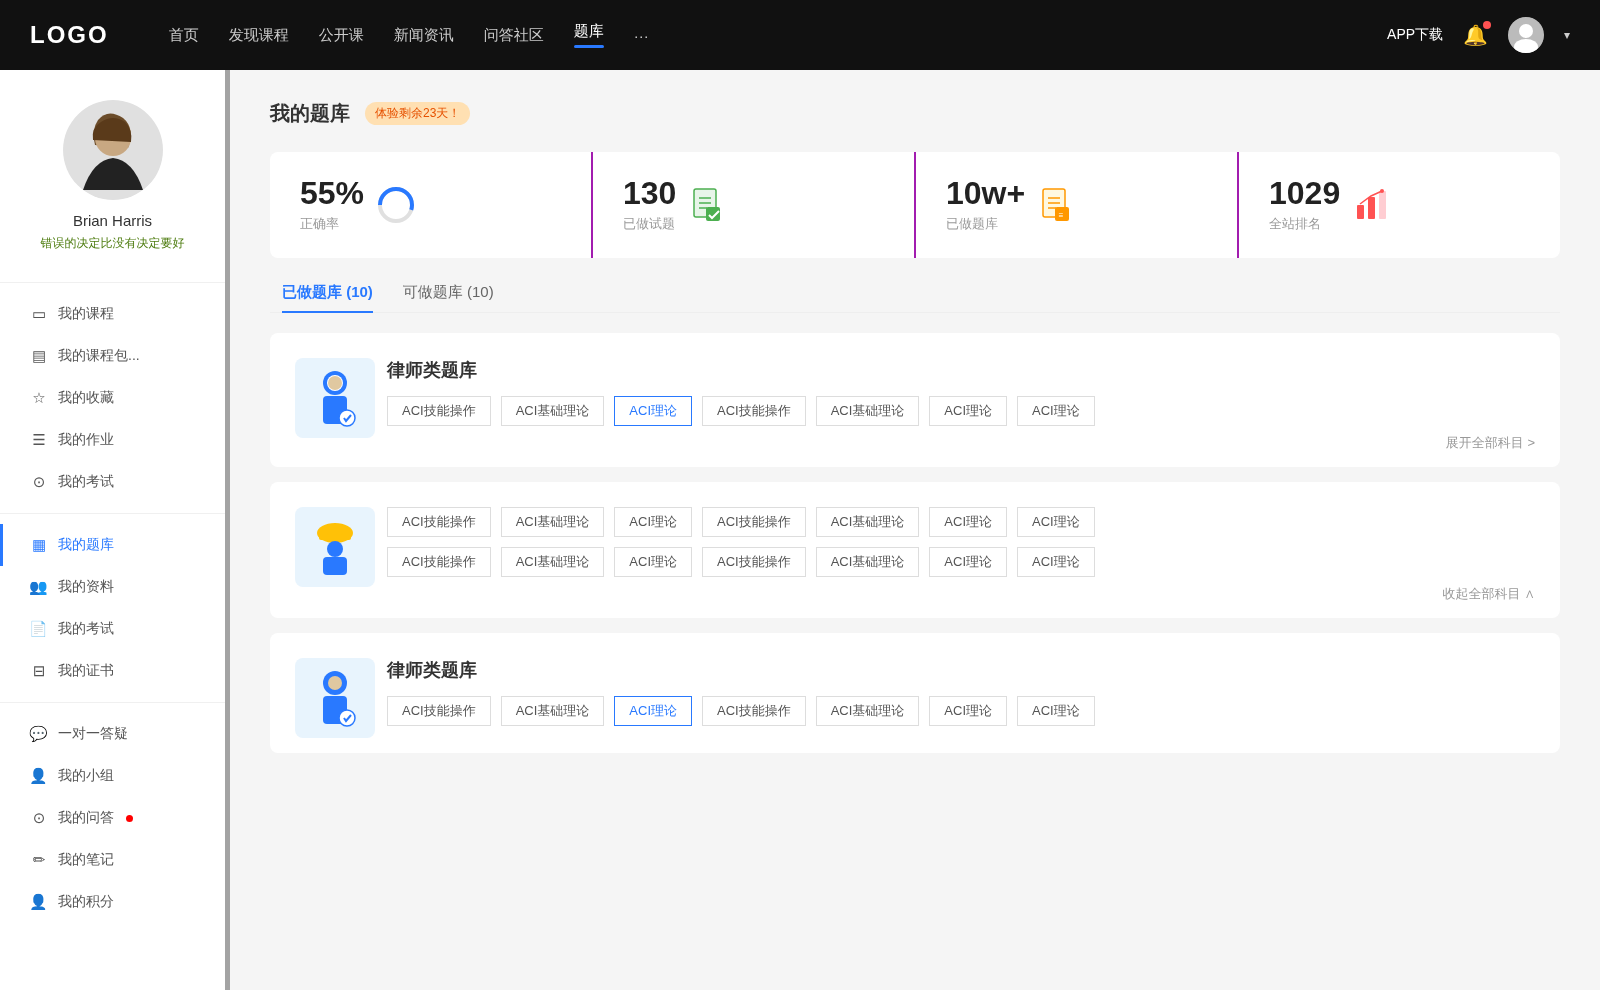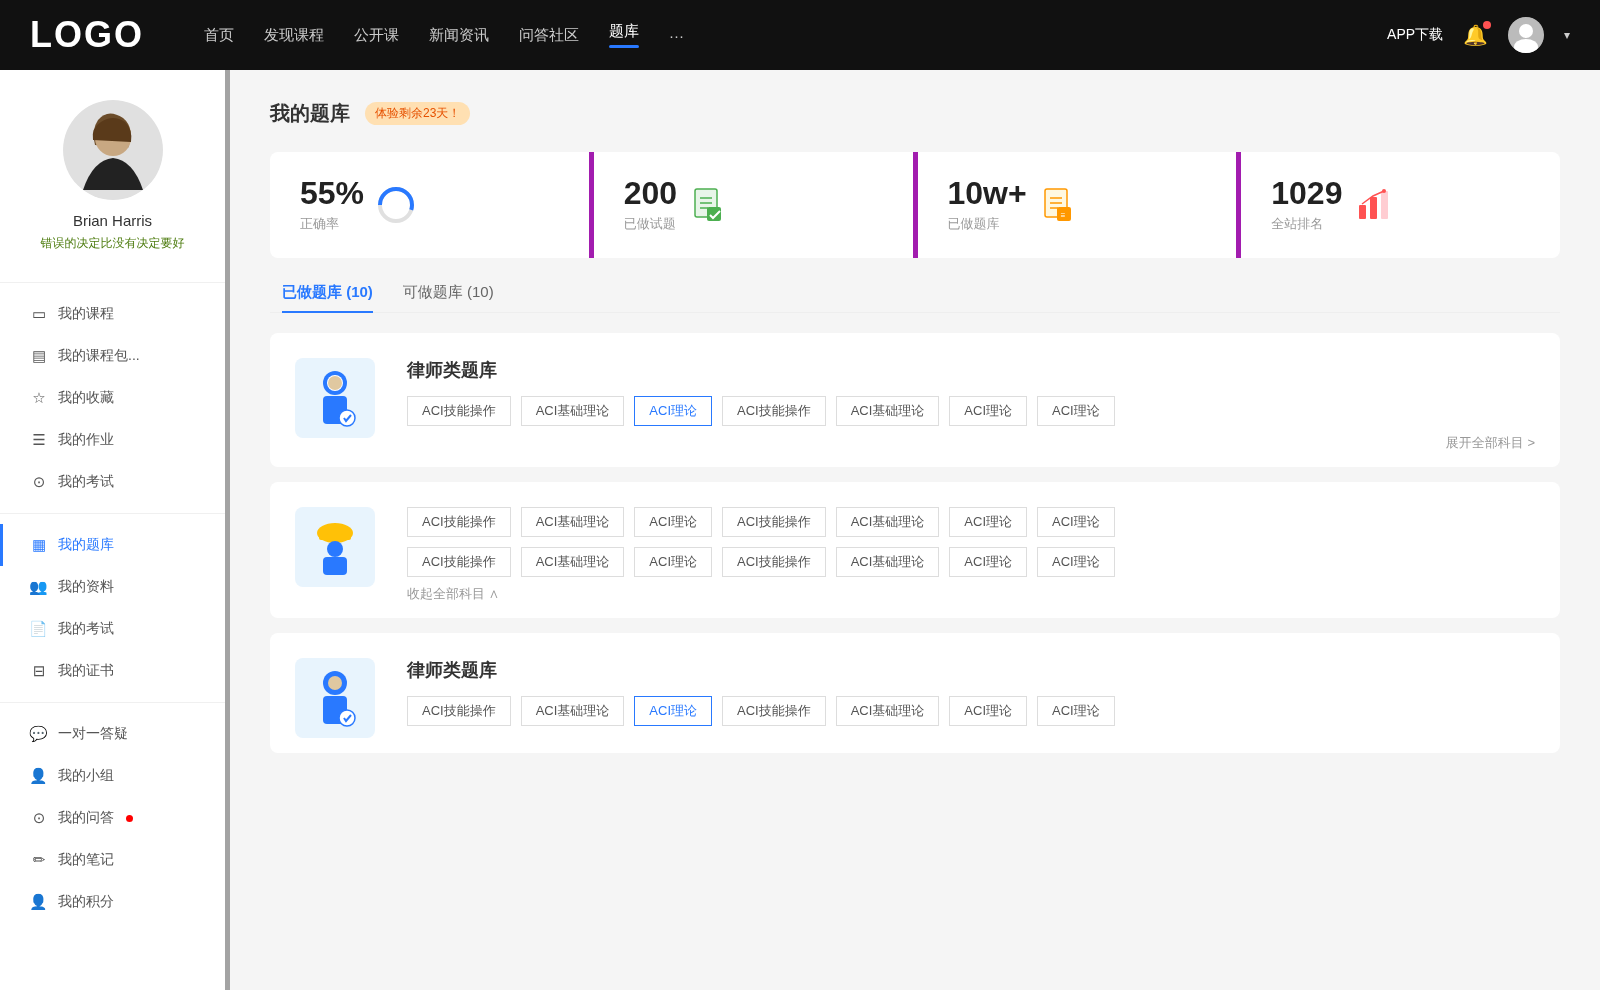--- a/index.html
+++ b/index.html
@@ -9,21 +9,21 @@
     .topnav {
       background: #111;
       height: 70px;
       display: flex;
       align-items: center;
       padding: 0 30px;
       position: relative;
     }
     .topnav .logo {
       color: white;
-      font-size: 36px;
+      font-size: 24px;
       font-weight: bold;
       letter-spacing: 2px;
       margin-right: 60px;
     }
     .topnav .nav-links {
       display: flex;
       gap: 30px;
       align-items: center;
       flex: 1;
     }
@@ -212,21 +212,21 @@
       border-radius: 8px;
       margin-bottom: 25px;
       overflow: hidden;
     }
     .stat-item {
       flex: 1;
       padding: 25px 30px;
       display: flex;
       align-items: center;
       gap: 12px;
-      border-right: 5px solid #a21caf;
+      border-right: 2px solid #a21caf;
     }
     .stat-item:last-child { border-right: none; }
     .stat-text .stat-value {
       font-size: 32px;
       font-weight: 600;
       color: #222;
       line-height: 1;
     }
     .stat-text .stat-label {
       font-size: 13px;
@@ -273,21 +273,21 @@
       background: #2979ff;
     }
 
     
     .bank-card {
       background: white;
       border-radius: 8px;
       margin-bottom: 15px;
       padding: 25px 25px 15px;
       display: flex;
-      gap: 32px;
+      gap: 12px;
       align-items: flex-start;
     }
     .bank-icon-wrap {
       width: 80px;
       height: 80px;
       background: #e8f4fd;
       border-radius: 8px;
       display: flex;
       align-items: center;
       justify-content: center;
@@ -322,20 +322,21 @@
       background: white;
     }
     .expand-link {
       text-align: right;
       font-size: 13px;
       color: #999;
       cursor: pointer;
       padding: 8px 0 0;
     }
     .collapse-link {
+      text-align: right;
       font-size: 13px;
       color: #999;
       cursor: pointer;
       padding: 8px 0 0;
     }
   </style>
 </head>
 <body>
 
 <nav class="topnav">
@@ -465,21 +466,21 @@
           <svg class="pie-svg" viewBox="0 0 38 38" xmlns="http://www.w3.org/2000/svg">
             <circle cx="19" cy="19" r="16" fill="none" stroke="#e0e0e0" stroke-width="4"></circle>
             <circle cx="19" cy="19" r="16" fill="none" stroke="#2979ff" stroke-width="4" stroke-dasharray="55 45" stroke-dashoffset="25" transform="rotate(-90 19 19)"></circle>
             <circle cx="19" cy="19" r="10" fill="white"></circle>
           </svg>
         </div>
       </div>
 
       <div class="stat-item">
         <div class="stat-text">
-          <div class="stat-value">200</div>
+          <div class="stat-value">130</div>
           <div class="stat-label">已做试题</div>
         </div>
         <div class="stat-icon">
           <svg width="36" height="36" viewBox="0 0 36 36" xmlns="http://www.w3.org/2000/svg">
             <rect x="4" y="2" width="22" height="28" rx="2" fill="#e8f5e9"></rect>
             <rect x="4" y="2" width="22" height="28" rx="2" fill="none" stroke="#4caf50" stroke-width="1.5"></rect>
             <line x1="9" y1="11" x2="21" y2="11" stroke="#4caf50" stroke-width="1.5"></line>
             <line x1="9" y1="16" x2="21" y2="16" stroke="#4caf50" stroke-width="1.5"></line>
             <line x1="9" y1="21" x2="17" y2="21" stroke="#4caf50" stroke-width="1.5"></line>
             <rect x="16" y="20" width="14" height="14" rx="2" fill="#4caf50"></rect>

